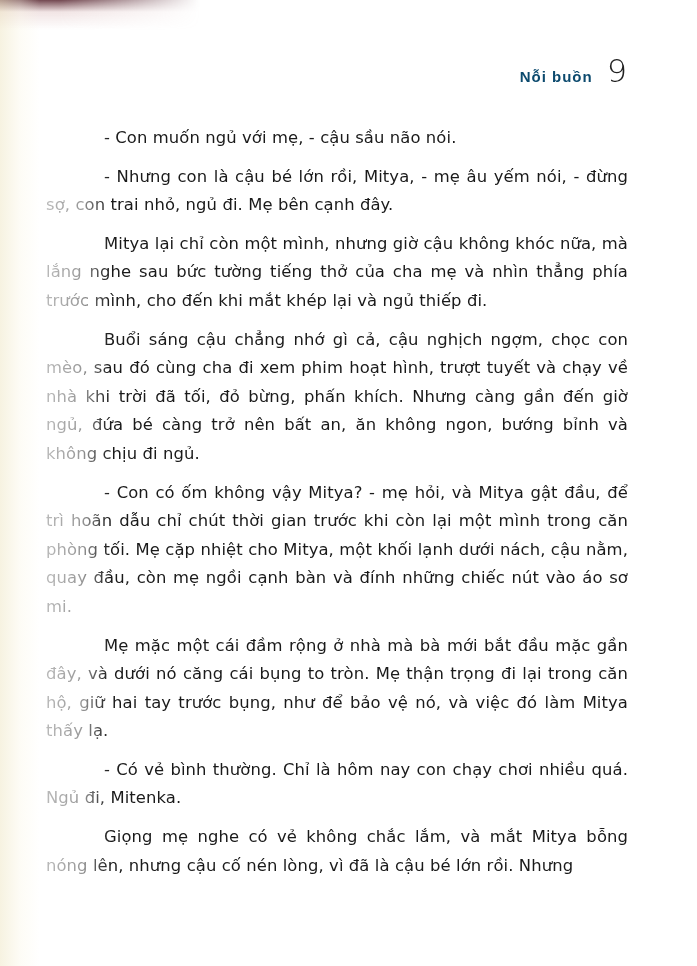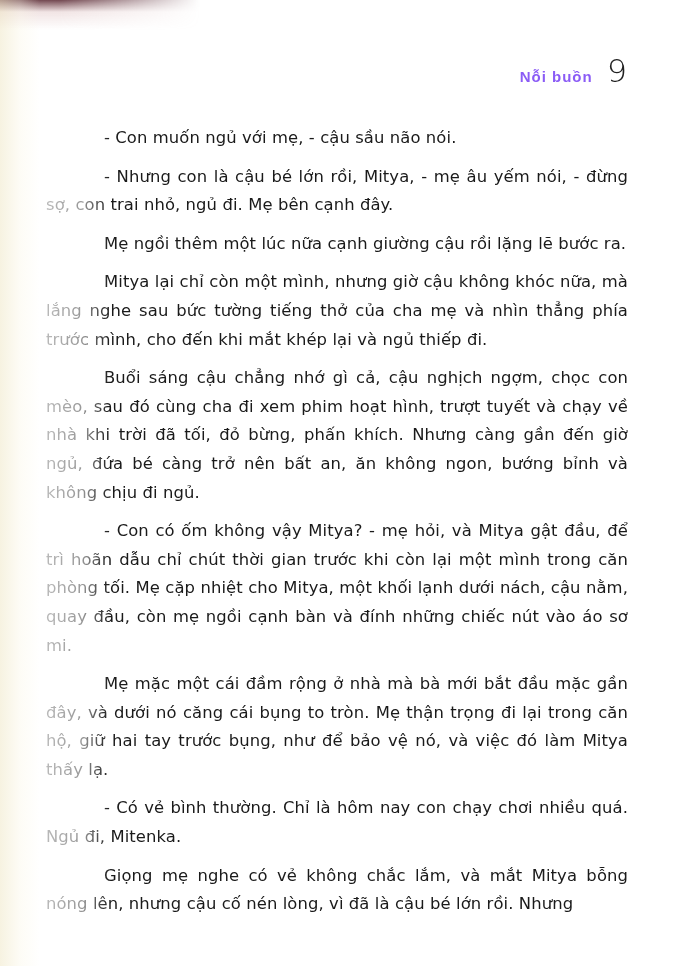--- a/index.html
+++ b/index.html
@@ -20,21 +20,21 @@
     position: absolute; left: 0; top: 0; width: 40px; height: 966px;
     background: linear-gradient(90deg, rgba(240,232,200,0.55) 0%, rgba(250,246,228,0.35) 50%, rgba(255,255,255,0) 100%);
   }
   .running-head {
     position: absolute; top: 52px; right: 70px;
     display: flex; align-items: baseline; gap: 14px;
   }
   .chapter-title {
     font-family: "Liberation Sans", sans-serif;
     font-weight: bold; font-size: 15px; letter-spacing: 1px;
-    color: #8b5cf6;
+    color: #0c4a6e;
   }
   .page-number {
     font-family: "DejaVu Sans", sans-serif;
     font-weight: 200; font-size: 32px; color: #222;
     font-stretch: condensed;
   }
   .body-text {
     position: absolute; left: 46px; top: 124px; width: 582px;
   }
   .para {
@@ -57,21 +57,20 @@
 <div class="page-shadow-left"></div>
 
 <header class="running-head">
   <span class="chapter-title">Nỗi buồn</span>
   <span class="page-number">9</span>
 </header>
 
 <main class="body-text">
   <p class="para">- Con muốn ngủ với mẹ, - cậu sầu não nói.</p>
   <p class="para">- Nhưng con là cậu bé lớn rồi, Mitya, - mẹ âu yếm nói, - đừng sợ, con trai nhỏ, ngủ đi. Mẹ bên cạnh đây.</p>
-  <p class="para">Mẹ ngồi thêm một lúc nữa cạnh giường cậu rồi lặng lẽ bước ra.</p>
   <p class="para">Mitya lại chỉ còn một mình, nhưng giờ cậu không khóc nữa, mà lắng nghe sau bức tường tiếng thở của cha mẹ và nhìn thẳng phía trước mình, cho đến khi mắt khép lại và ngủ thiếp đi.</p>
   <p class="para">Buổi sáng cậu chẳng nhớ gì cả, cậu nghịch ngợm, chọc con mèo, sau đó cùng cha đi xem phim hoạt hình, trượt tuyết và chạy về nhà khi trời đã tối, đỏ bừng, phấn khích. Nhưng càng gần đến giờ ngủ, đứa bé càng trở nên bất an, ăn không ngon, bướng bỉnh và không chịu đi ngủ.</p>
   <p class="para">- Con có ốm không vậy Mitya? - mẹ hỏi, và Mitya gật đầu, để trì hoãn dẫu chỉ chút thời gian trước khi còn lại một mình trong căn phòng tối. Mẹ cặp nhiệt cho Mitya, một khối lạnh dưới nách, cậu nằm, quay đầu, còn mẹ ngồi cạnh bàn và đính những chiếc nút vào áo sơ mi.</p>
   <p class="para">Mẹ mặc một cái đầm rộng ở nhà mà bà mới bắt đầu mặc gần đây, và dưới nó căng cái bụng to tròn. Mẹ thận trọng đi lại trong căn hộ, giữ hai tay trước bụng, như để bảo vệ nó, và việc đó làm Mitya thấy lạ.</p>
   <p class="para">- Có vẻ bình thường. Chỉ là hôm nay con chạy chơi nhiều quá. Ngủ đi, Mitenka.</p>
   <p class="para">Giọng mẹ nghe có vẻ không chắc lắm, và mắt Mitya bỗng nóng lên, nhưng cậu cố nén lòng, vì đã là cậu bé lớn rồi. Nhưng</p>
 </main>
 
 <div class="fade-mask"></div>
 

